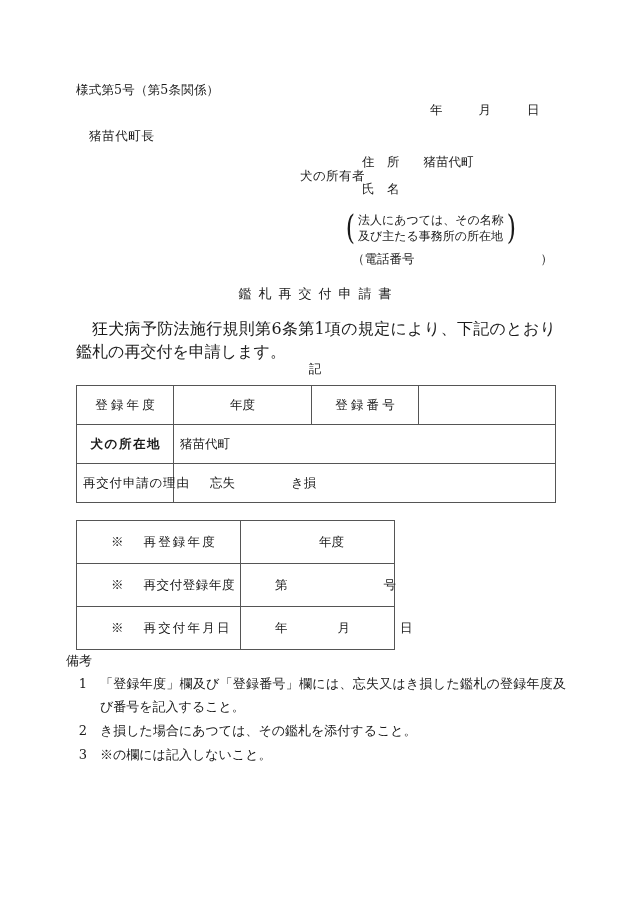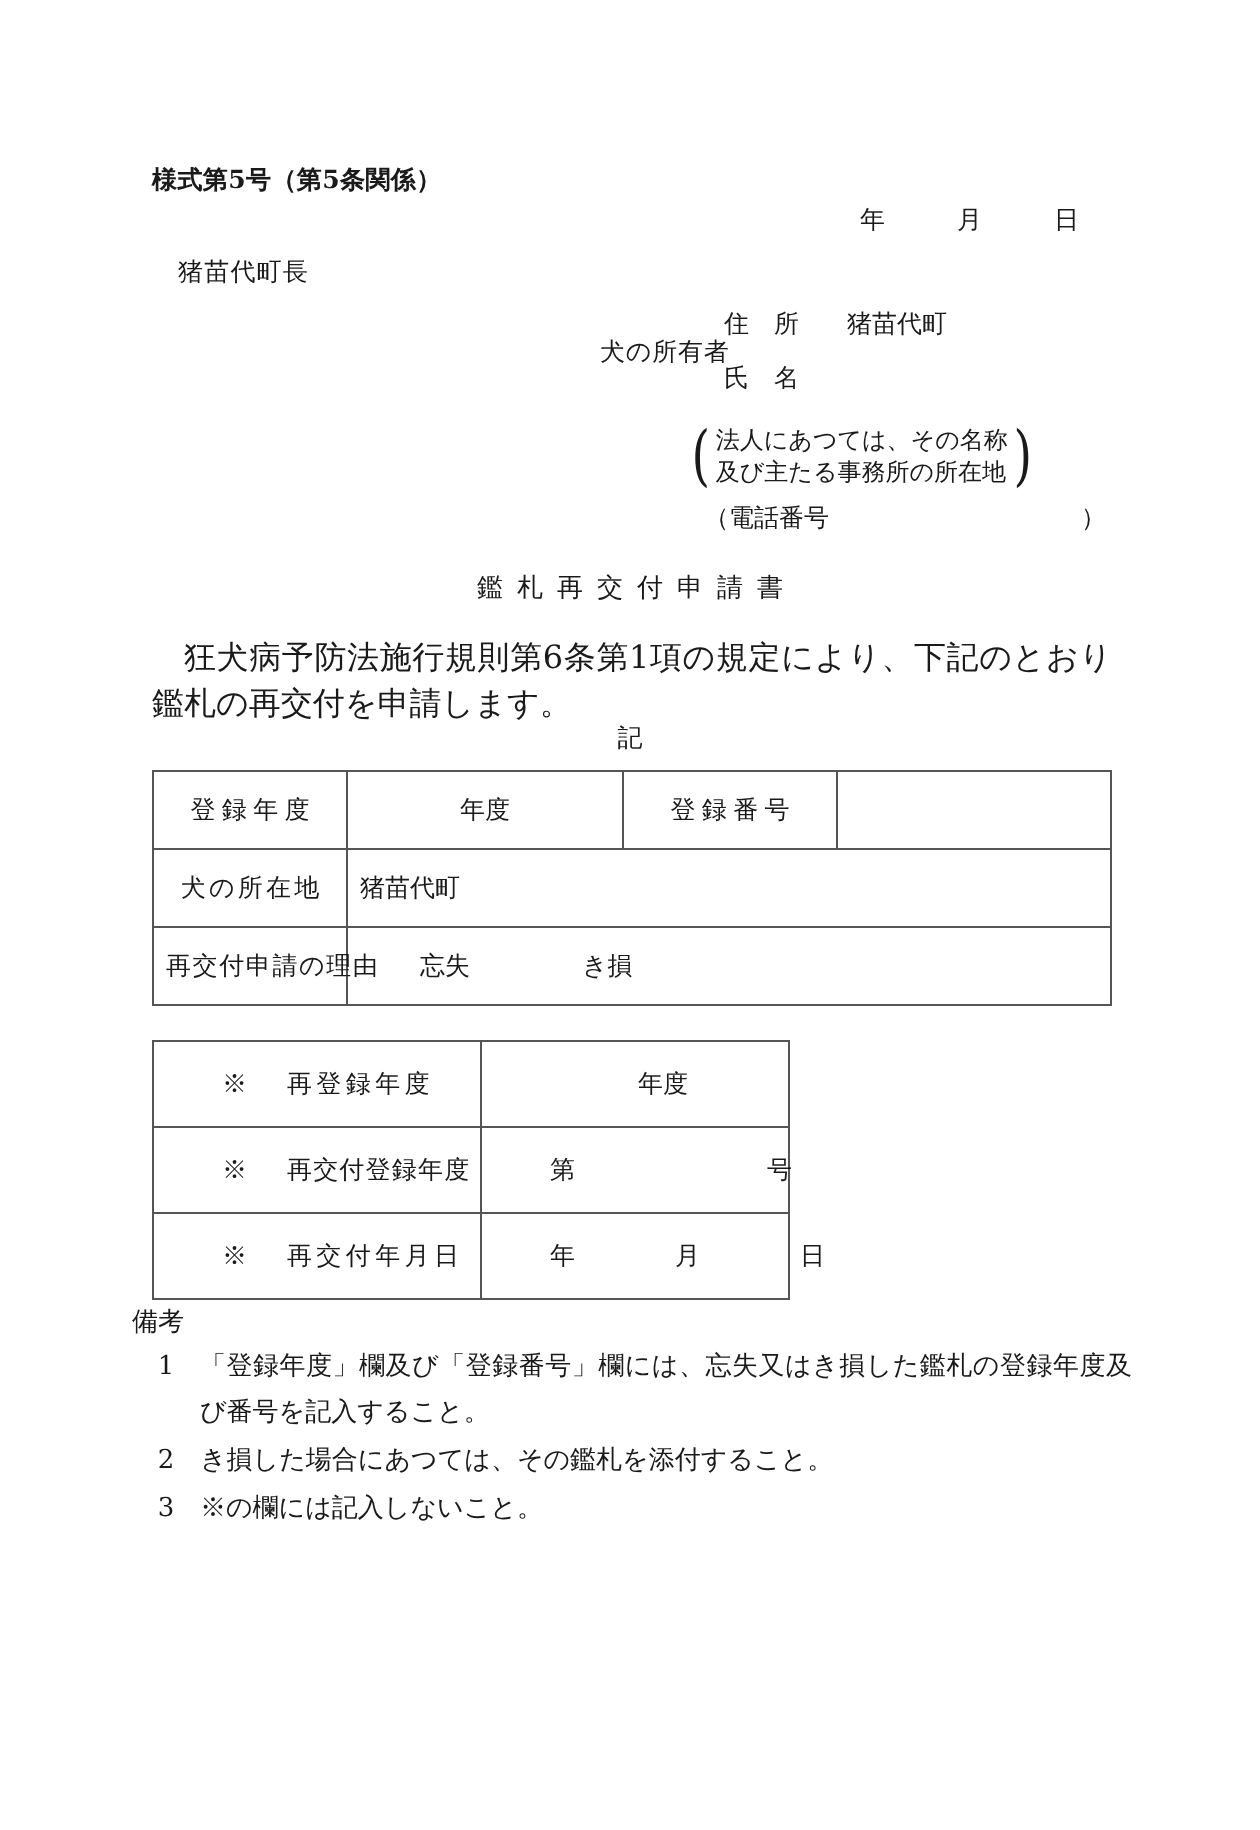--- a/index.html
+++ b/index.html
@@ -20,21 +20,20 @@
     position: absolute;
     inset: 0;
   }
   .abs { position: absolute; white-space: nowrap; }
 
   
   #form-number {
     left: 76px; top: 82px;
     font-size: 12.5px;
     letter-spacing: 0.2px;
-    font-weight: bold;
   }
   #date-line {
     left: 430px; top: 102px;
     font-size: 12.5px;
   }
   #date-line .sp { display: inline-block; width: 28px; }
   #addressee {
     left: 89px; top: 128px;
     font-size: 12.5px;
     letter-spacing: 0.6px;
@@ -227,21 +226,21 @@
 
   <table id="table-main">
     <tbody>
         <tr>
       <td class="lbl-spread cell-center" style="width:84px;">登録年度</td>
       <td class="cell-center" style="width:125px;">年度</td>
       <td class="lbl-spread cell-center" style="width:94px;">登録番号</td>
       <td class="cell-left"></td>
     </tr>
     <tr>
-      <td class="lbl-spread cell-center" style="letter-spacing:1.6px;text-indent:1.6px;">犬の所在地</td>
+      <td class="lbl-spread cell-center" style="letter-spacing:1.6px;text-indent:1.6px;font-weight:bold;">犬の所在地</td>
       <td class="cell-left" colspan="3">猪苗代町</td>
     </tr>
     <tr>
       <td class="cell-center" style="letter-spacing:0.8px;">再交付申請の理由</td>
       <td class="cell-left" colspan="3">
         <span style="display:inline-block;width:26px;"></span>
         <span>忘失</span>
         <span class="reason-gap"></span>
         <span>き損</span>
       </td>

